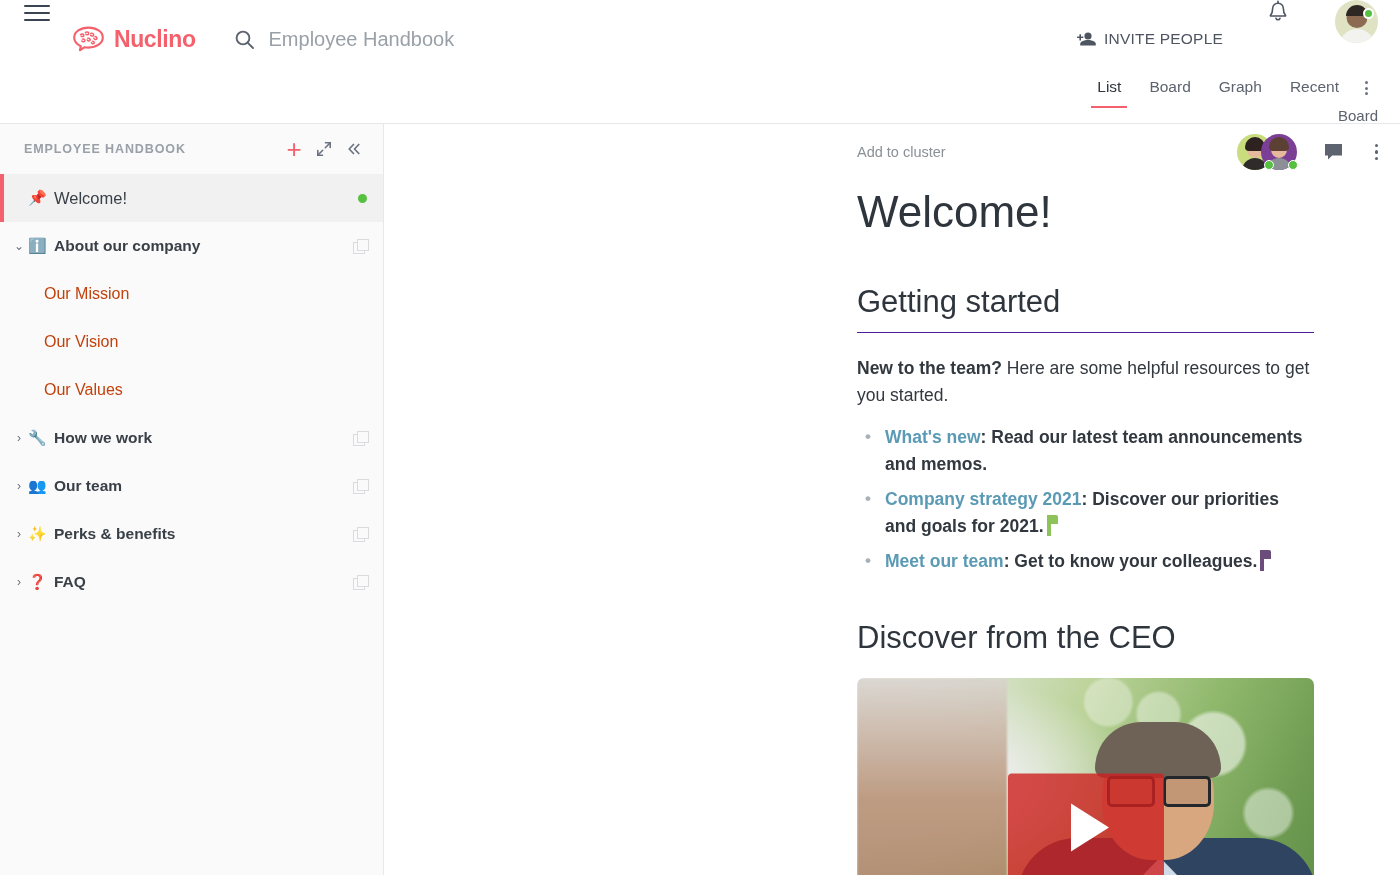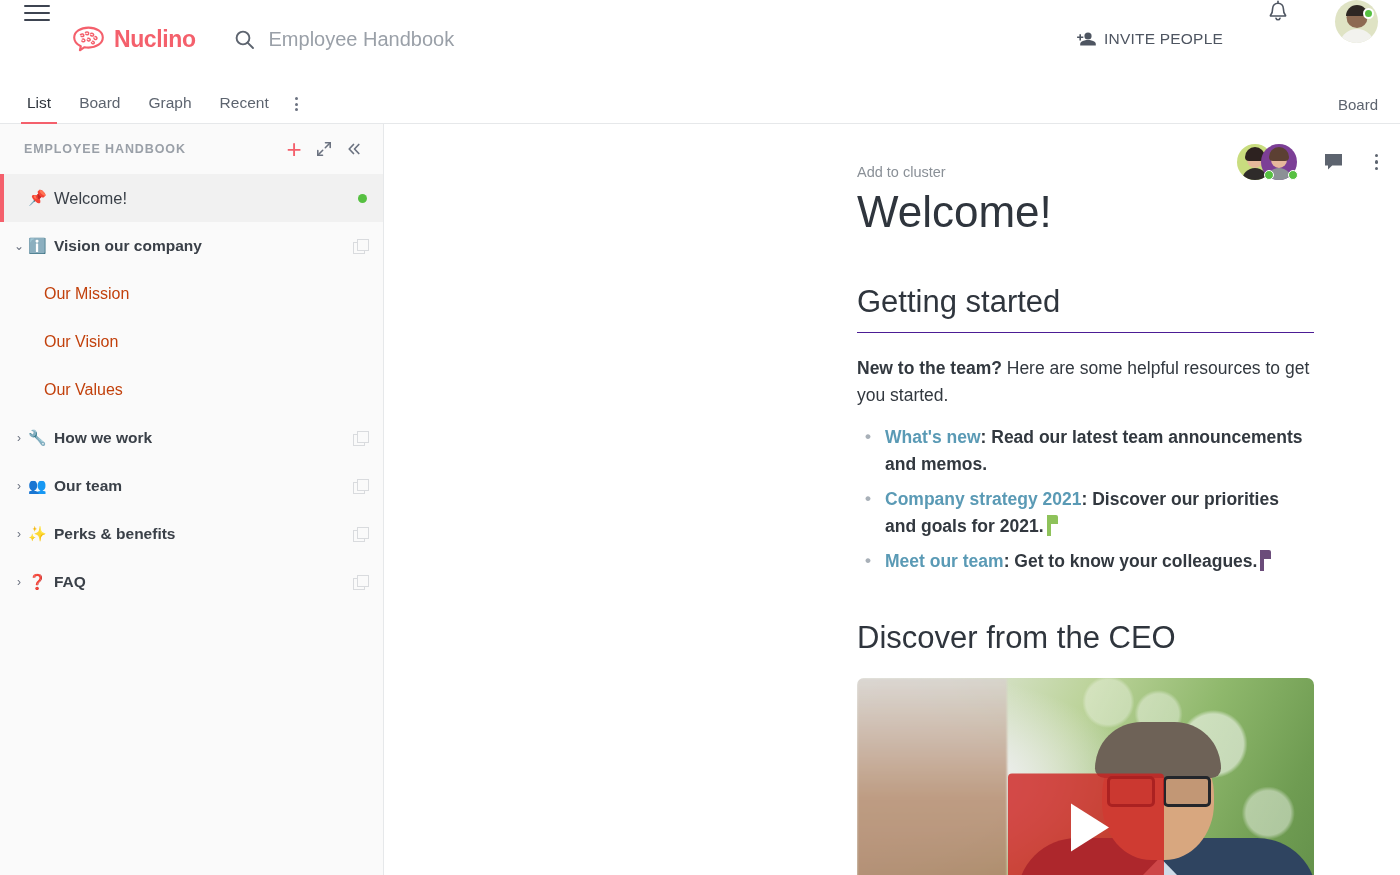--- a/index.html
+++ b/index.html
@@ -63,22 +63,23 @@
     width: 36px; height: 20px; border-radius: 18px 18px 0 0; background: #f2f2ee;
   }
   .status-dot {
     position: absolute; width: 11px; height: 11px; border-radius: 50%;
     background: #56c041; border: 2px solid #fff; right: 0px; bottom: 1px; z-index: 4;
   }
 
   
   .tabbar {
     height: 46px; display: flex; align-items: flex-end;
-    border-bottom: 1px solid #e6e8ea; padding: 0 22px 0 13px;
+    border-bottom: 1px solid #e6e8ea; padding: 0 22px 0 24px;
     position: relative;
+    flex-direction: column;
   }
   .tabs { display: flex; align-items: flex-end; gap: 0; }
   .tab {
     font-size: 15.5px; color: #5d646f; padding: 0 14px 11px 14px;
     cursor: pointer; position: relative;
   }
   .tab.active { color: #2f353d; }
   .tab.active::after {
     content: ""; position: absolute; left: 8px; right: 8px; bottom: -1px;
     height: 2.5px; background: #f4606c;
@@ -141,21 +142,21 @@
     border:1.5px solid #d9dbde;
   }
   .copy-ico::after {
     content:""; position:absolute; left:4px; top:0px; width:10px; height:10px;
     border:1.5px solid #d9dbde; background:#fafafa;
   }
 
   
   .main { flex: 1; position: relative; overflow: hidden; background: #fff; }
   .doc-head {
-    display: flex; align-items: flex-end; height: 56px;
+    display: flex; align-items: center; height: 56px;
     padding: 0 22px 0 473px;
     gap: 11px;
   }
   .add-cluster { font-size: 14.5px; color: #8a9097; cursor: pointer; }
   .doc-head-right { margin-left: auto; display: flex; align-items: center; gap: 0; }
   .collab-avs { display: flex; align-items: center; margin-right: 26px; }
   .collab {
     width: 36px; height: 36px; border-radius: 50%; position: relative;
     overflow: visible; cursor: pointer;
   }
@@ -384,21 +385,21 @@
       <span class="sb-emoji">📌</span>
       <span class="sb-label">Welcome!</span>
       <span class="sb-right">
         <span class="green-dot"></span>
       </span>
     </div>
 
     <div class="sb-item">
       <span class="caret">⌄</span>
       <span class="sb-emoji">ℹ️</span>
-      <span class="sb-label">Vision our company</span>
+      <span class="sb-label">About our company</span>
       <span class="sb-right">
           <span class="copy-ico"></span>
         </span>
     </div>
 
     <div class="sb-item child">
       <span class="sb-label">Our Mission</span>
     </div>
     <div class="sb-item child">
       <span class="sb-label">Our Vision</span>

